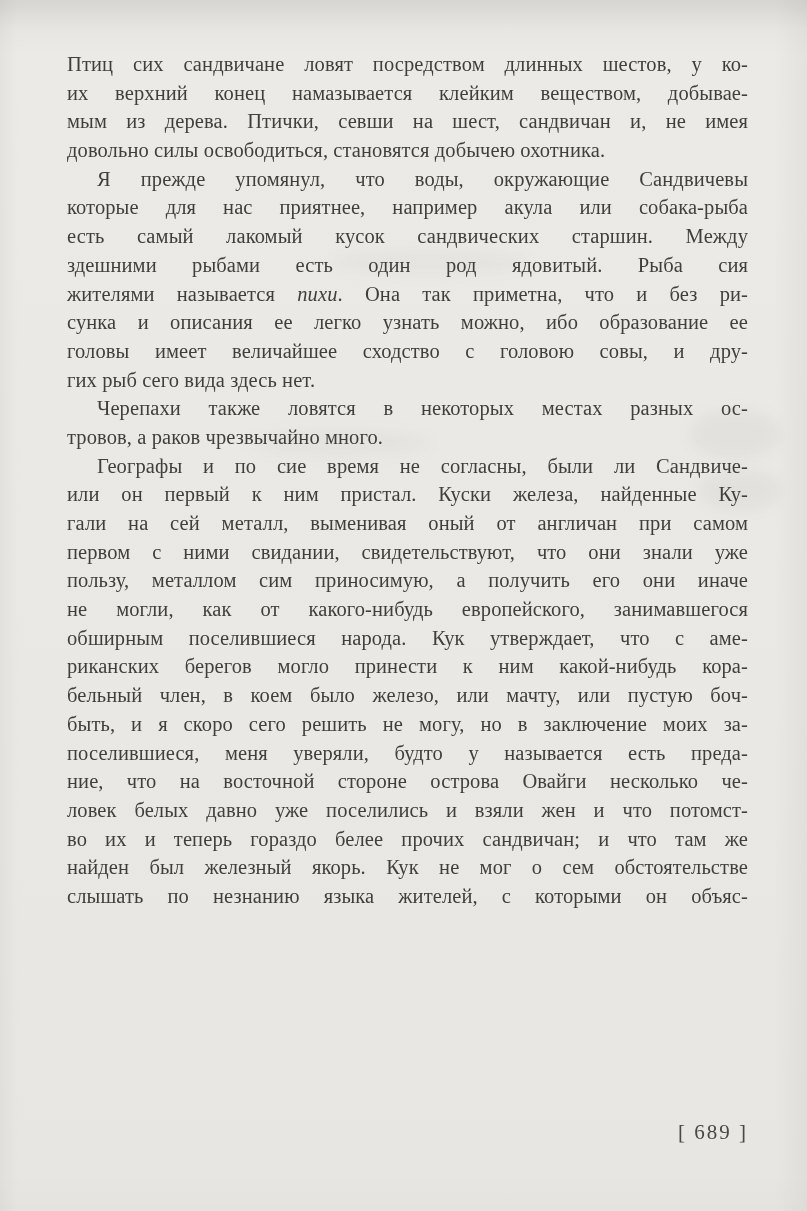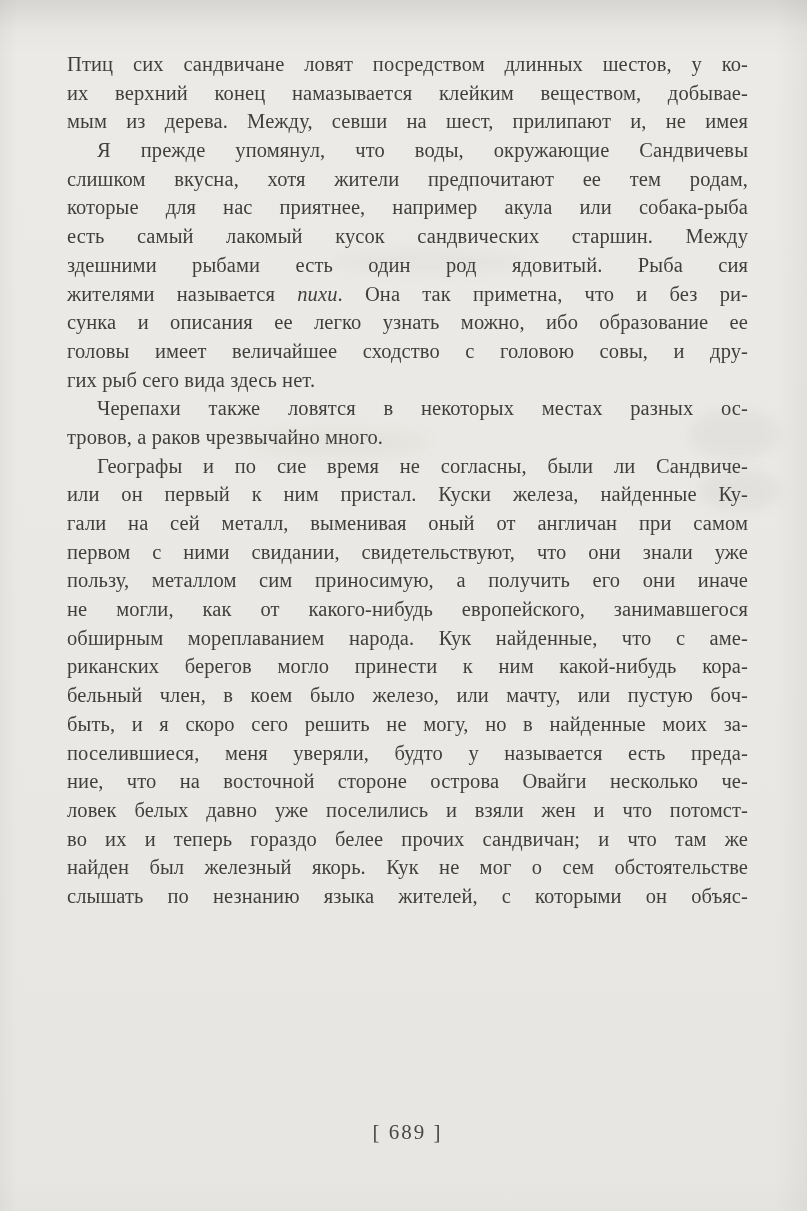--- a/index.html
+++ b/index.html
@@ -55,60 +55,60 @@
     text-indent: 30px;
   }
   .italic {
     font-style: italic;
   }
   .page-number {
     position: absolute;
     left: 67px;
     top: 1120px;
     width: 681px;
-    text-align: center;
+    text-align: right;
     font-size: 21px;
     color: #4a4844;
     letter-spacing: 2px;
   }
 </style>
 </head>
 <body>
 
 <div class="page">
   <div class="smudge s1"></div>
   <div class="smudge s2"></div>
   <div class="smudge s3"></div>
   <div class="smudge s4"></div>
 
   <div class="text-block" id="text-block">
       <div class="line"><span>Птиц сих сандвичане ловят посредством длинных шестов, у ко-</span></div>
       <div class="line"><span>их верхний конец намазывается клейким веществом, добывае-</span></div>
-      <div class="line"><span>мым из дерева. Между, севши на шест, прилипают и, не имея</span></div>
+      <div class="line"><span>мым из дерева. Птички, севши на шест, сандвичан и, не имея</span></div>
+      <div class="line short"><span>довольно силы освободиться, становятся добычею охотника.</span></div>
       <div class="line indent"><span>Я прежде упомянул, что воды, окружающие Сандвичевы</span></div>
-      <div class="line"><span>слишком вкусна, хотя жители предпочитают ее тем родам,</span></div>
       <div class="line"><span>которые для нас приятнее, например акула или собака-рыба</span></div>
       <div class="line"><span>есть самый лакомый кусок сандвических старшин. Между</span></div>
       <div class="line"><span>здешними рыбами есть один род ядовитый. Рыба сия</span></div>
       <div class="line"><span>жителями называется </span><span class="italic">пихи</span><span>. Она так приметна, что и без ри-</span></div>
       <div class="line"><span>сунка и описания ее легко узнать можно, ибо образование ее</span></div>
       <div class="line"><span>головы имеет величайшее сходство с головою совы, и дру-</span></div>
       <div class="line short"><span>гих рыб сего вида здесь нет.</span></div>
       <div class="line indent"><span>Черепахи также ловятся в некоторых местах разных ос-</span></div>
       <div class="line short"><span>тровов, а раков чрезвычайно много.</span></div>
       <div class="line indent"><span>Географы и по сие время не согласны, были ли Сандвиче-</span></div>
       <div class="line"><span>или он первый к ним пристал. Куски железа, найденные Ку-</span></div>
       <div class="line"><span>гали на сей металл, выменивая оный от англичан при самом</span></div>
       <div class="line"><span>первом с ними свидании, свидетельствуют, что они знали уже</span></div>
       <div class="line"><span>пользу, металлом сим приносимую, а получить его они иначе</span></div>
       <div class="line"><span>не могли, как от какого-нибудь европейского, занимавшегося</span></div>
-      <div class="line"><span>обширным мореплаванием народа. Кук найденные, что с аме-</span></div>
+      <div class="line"><span>обширным поселившиеся народа. Кук утверждает, что с аме-</span></div>
       <div class="line"><span>риканских берегов могло принести к ним какой-нибудь кора-</span></div>
       <div class="line"><span>бельный член, в коем было железо, или мачту, или пустую боч-</span></div>
-      <div class="line"><span>быть, и я скоро сего решить не могу, но в найденные моих за-</span></div>
+      <div class="line"><span>быть, и я скоро сего решить не могу, но в заключение моих за-</span></div>
       <div class="line"><span>поселившиеся, меня уверяли, будто у называется есть преда-</span></div>
       <div class="line"><span>ние, что на восточной стороне острова Овайги несколько че-</span></div>
       <div class="line"><span>ловек белых давно уже поселились и взяли жен и что потомст-</span></div>
       <div class="line"><span>во их и теперь гораздо белее прочих сандвичан; и что там же</span></div>
       <div class="line"><span>найден был железный якорь. Кук не мог о сем обстоятельстве</span></div>
       <div class="line"><span>слышать по незнанию языка жителей, с которыми он объяс-</span></div>
     </div>
 
   <div class="page-number">[ 689 ]</div>
 </div>

